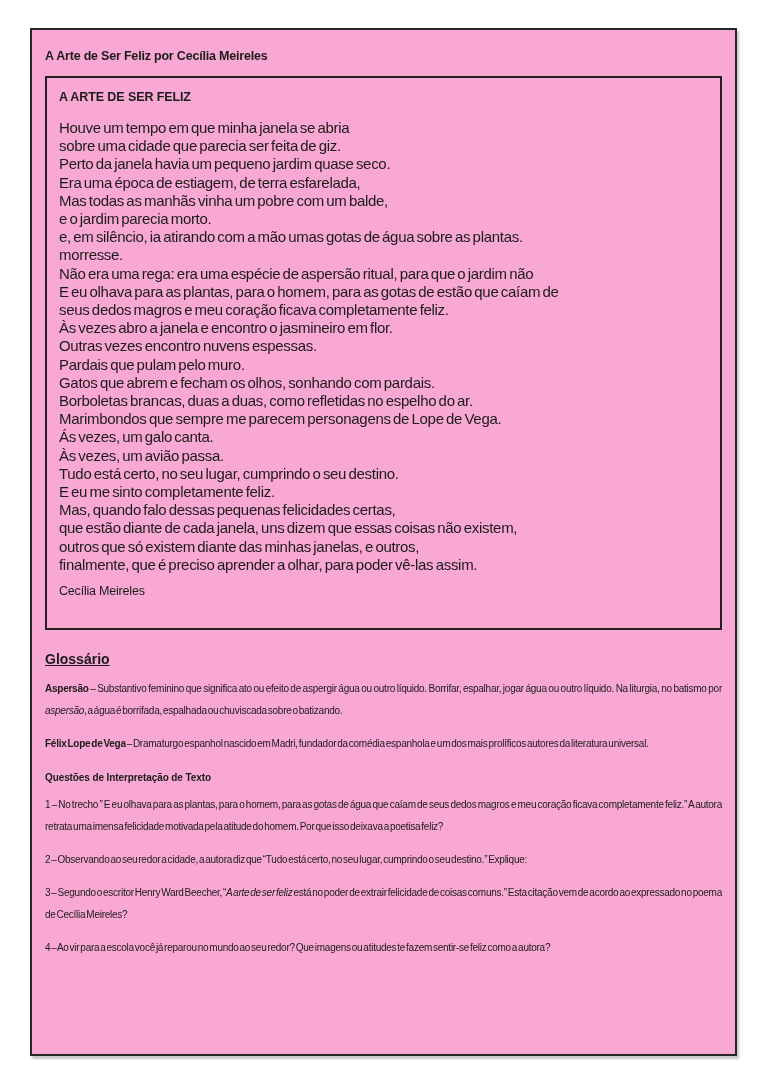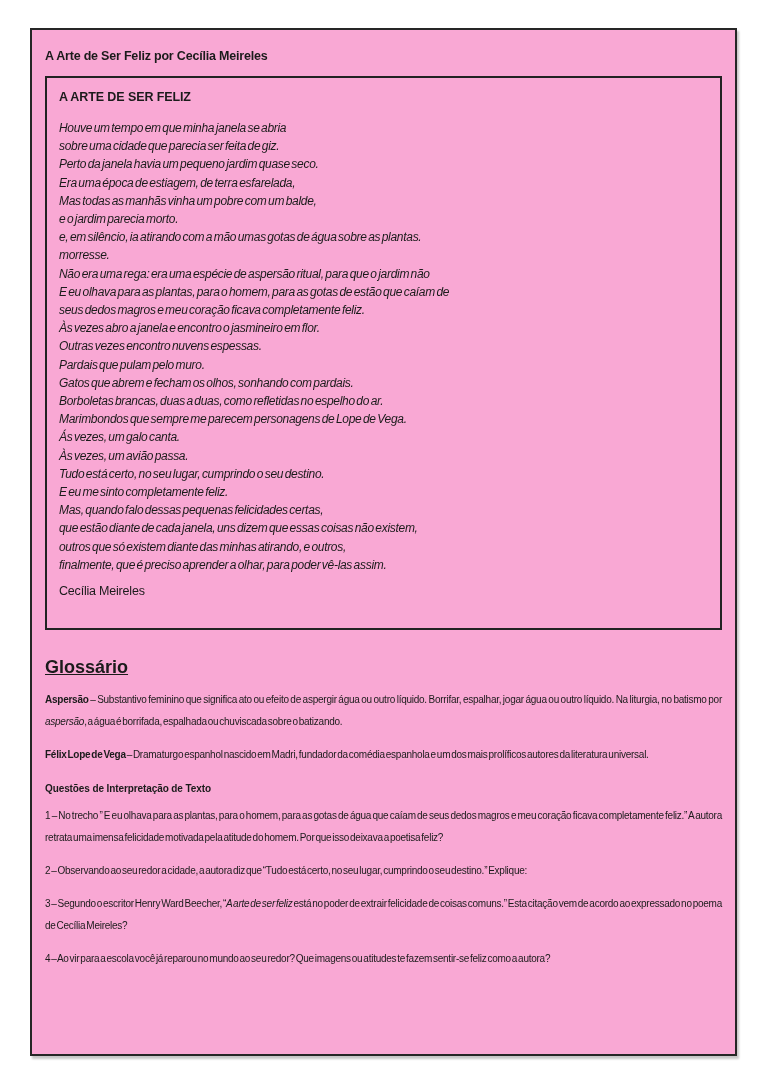--- a/index.html
+++ b/index.html
@@ -33,35 +33,34 @@
     overflow: hidden;
   }
   .poem-title {
     margin-top: 4px;
     font-size: 12.5px;
     font-weight: bold;
     letter-spacing: -0.1px;
   }
   .poem-lines {
     margin-top: 15px;
-    font-size: 12px;
+    font-size: 15px;
     line-height: 18.2px;
     letter-spacing: -0.3px;
     word-spacing: -1.5px;
     white-space: nowrap;
-    font-style: italic;
   }
   .poem-author {
     margin-top: 10px;
     font-size: 12.5px;
     letter-spacing: -0.2px;
   }
   .glossary-heading {
-    margin-top: 27px;
-    font-size: 18px;
+    margin-top: 21px;
+    font-size: 14px;
     font-weight: bold;
     text-decoration: underline;
   }
   p.para {
     margin-top: 11px;
     font-size: 10px;
     line-height: 22px;
     text-align: justify;
     letter-spacing: -0.25px;
     word-spacing: -1.6px;
@@ -101,21 +100,21 @@
         <div class="poem-line">Pardais que pulam pelo muro.</div>
         <div class="poem-line">Gatos que abrem e fecham os olhos, sonhando com pardais.</div>
         <div class="poem-line">Borboletas brancas, duas a duas, como refletidas no espelho do ar.</div>
         <div class="poem-line">Marimbondos que sempre me parecem personagens de Lope de Vega.</div>
         <div class="poem-line">Ás vezes, um galo canta.</div>
         <div class="poem-line">Às vezes, um avião passa.</div>
         <div class="poem-line">Tudo está certo, no seu lugar, cumprindo o seu destino.</div>
         <div class="poem-line">E eu me sinto completamente feliz.</div>
         <div class="poem-line">Mas, quando falo dessas pequenas felicidades certas,</div>
         <div class="poem-line">que estão diante de cada janela, uns dizem que essas coisas não existem,</div>
-        <div class="poem-line">outros que só existem diante das minhas atirando, e outros,</div>
+        <div class="poem-line">outros que só existem diante das minhas janelas, e outros,</div>
         <div class="poem-line">finalmente, que é preciso aprender a olhar, para poder vê-las assim.</div>
       </div>
     <div class="poem-author">Cecília Meireles</div>
   </div>
 
   <div class="glossary-heading">Glossário</div>
 
   <p class="para"><b class="term">Aspersão</b><span> – Substantivo feminino que significa ato ou efeito de aspergir água ou outro líquido. Borrifar, espalhar, jogar água ou outro líquido. Na liturgia, no batismo por </span><i class="ital">aspersão</i><span>, a água é borrifada, espalhada ou chuviscada sobre o batizando.</span></p>
 
   <p class="para"><b class="term">Félix Lope de Vega</b><span> – Dramaturgo espanhol nascido em Madri, fundador da comédia espanhola e um dos mais prolíficos autores da literatura universal.</span></p>

